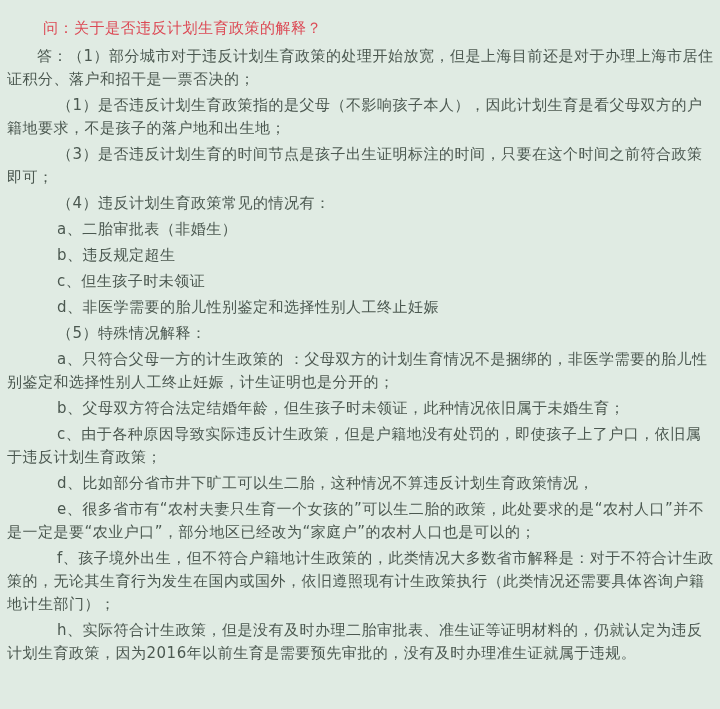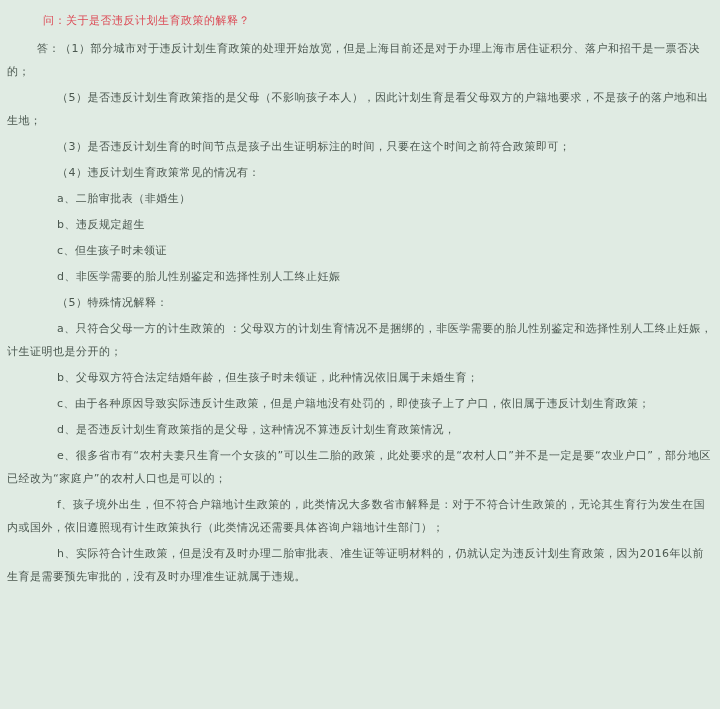--- a/index.html
+++ b/index.html
@@ -5,23 +5,23 @@
   html, body { margin: 0; padding: 0; }
   body {
     font-family: "DejaVu Sans", sans-serif;
     background: #e0ebe3;
   }
   .doc {
     width: 720px;
     height: 709px;
     box-sizing: border-box;
     background: #e0ebe3;
-    padding: 9px 6px 0 7px;
+    padding: 17px 6px 0 7px;
     overflow: hidden;
-    font-size: 11px;
+    font-size: 15px;
     line-height: 23px;
     color: #4b5850;
     letter-spacing: 0.5px;
   }
   .doc p {
     margin: 0 0 3px 0;
     word-break: break-all;
   }
   .question {
     color: #dc4a55;
@@ -30,28 +30,28 @@
   }
   .answer-intro { text-indent: 30px; }
   .item { text-indent: 50px; }
 </style>
 </head>
 <body>
 
 <div class="doc">
   <p class="question">问：关于是否违反计划生育政策的解释？</p>
   <p class="answer-intro">答：（1）部分城市对于违反计划生育政策的处理开始放宽，但是上海目前还是对于办理上海市居住证积分、落户和招干是一票否决的；</p>
-  <p class="item">（5）是否违反计划生育政策指的是父母（不影响孩子本人），因此计划生育是看父母双方的户籍地要求，不是孩子的落户地和出生地；</p>
+  <p class="item">（1）是否违反计划生育政策指的是父母（不影响孩子本人），因此计划生育是看父母双方的户籍地要求，不是孩子的落户地和出生地；</p>
   <p class="item">（3）是否违反计划生育的时间节点是孩子出生证明标注的时间，只要在这个时间之前符合政策即可；</p>
   <p class="item">（4）违反计划生育政策常见的情况有：</p>
   <p class="item">a、二胎审批表（非婚生）</p>
   <p class="item">b、违反规定超生</p>
   <p class="item">c、但生孩子时未领证</p>
   <p class="item">d、非医学需要的胎儿性别鉴定和选择性别人工终止妊娠</p>
   <p class="item">（5）特殊情况解释：</p>
   <p class="item">a、只符合父母一方的计生政策的 ：父母双方的计划生育情况不是捆绑的，非医学需要的胎儿性别鉴定和选择性别人工终止妊娠，计生证明也是分开的；</p>
   <p class="item">b、父母双方符合法定结婚年龄，但生孩子时未领证，此种情况依旧属于未婚生育；</p>
   <p class="item">c、由于各种原因导致实际违反计生政策，但是户籍地没有处罚的，即使孩子上了户口，依旧属于违反计划生育政策；</p>
-  <p class="item">d、是否违反计划生育政策指的是父母，这种情况不算违反计划生育政策情况，</p>
+  <p class="item">d、比如部分省市井下旷工可以生二胎，这种情况不算违反计划生育政策情况，</p>
   <p class="item">e、很多省市有“农村夫妻只生育一个女孩的”可以生二胎的政策，此处要求的是“农村人口”并不是一定是要“农业户口”，部分地区已经改为“家庭户”的农村人口也是可以的；</p>
   <p class="item">f、孩子境外出生，但不符合户籍地计生政策的，此类情况大多数省市解释是：对于不符合计生政策的，无论其生育行为发生在国内或国外，依旧遵照现有计生政策执行（此类情况还需要具体咨询户籍地计生部门）；</p>
   <p class="item">h、实际符合计生政策，但是没有及时办理二胎审批表、准生证等证明材料的，仍就认定为违反计划生育政策，因为2016年以前生育是需要预先审批的，没有及时办理准生证就属于违规。</p>
 </div>
 
 </body></html>

